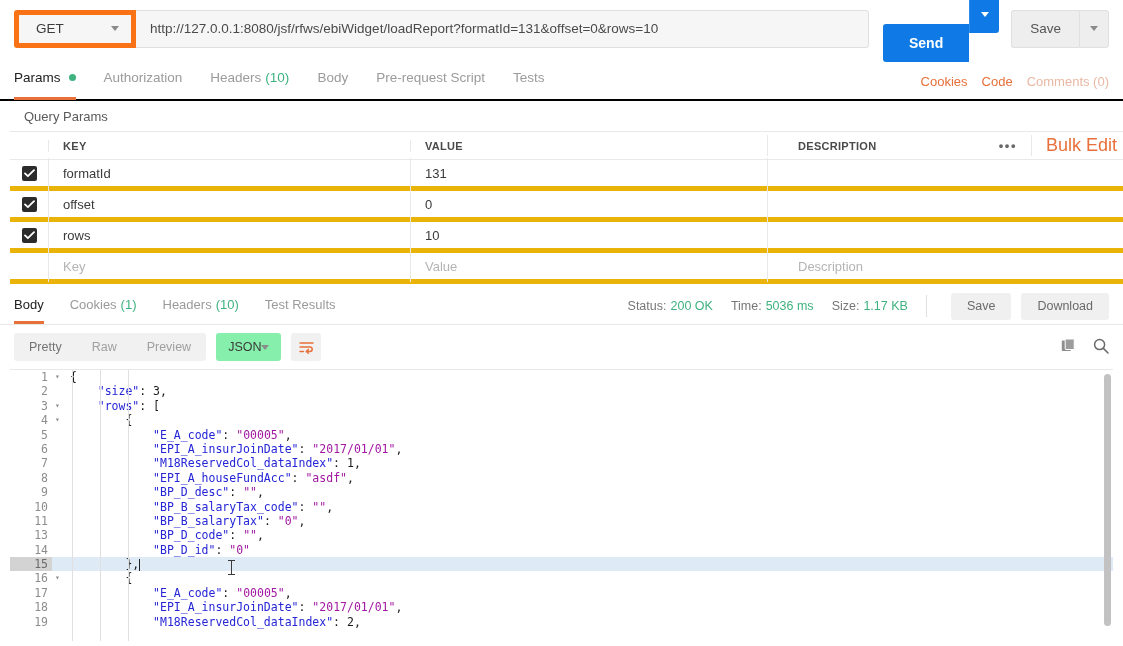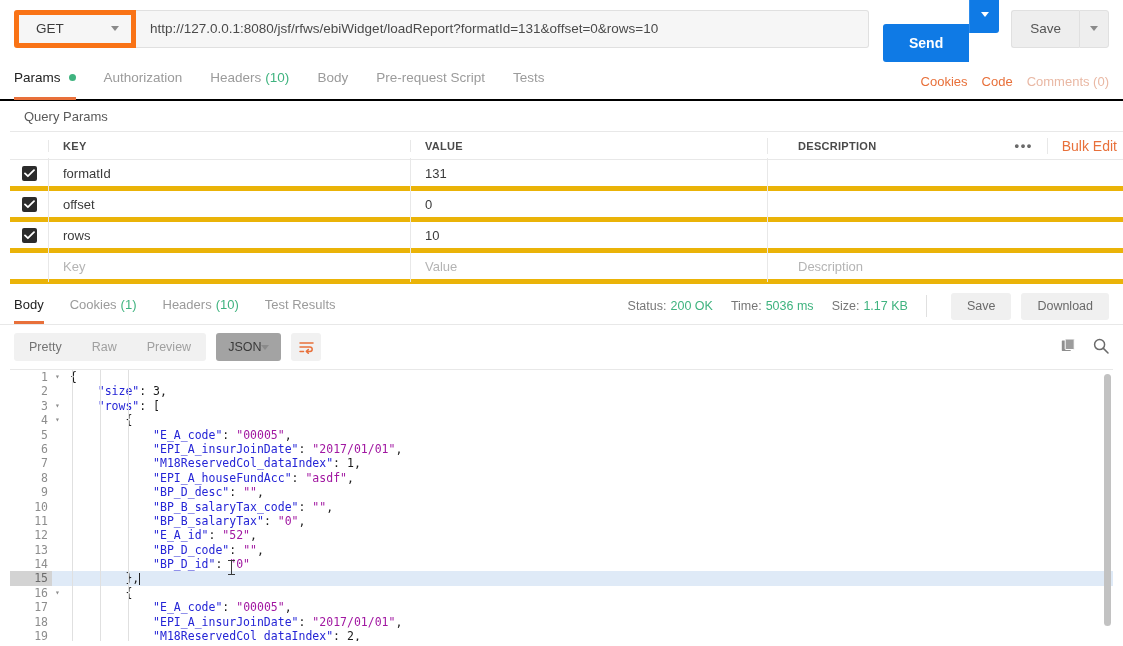--- a/index.html
+++ b/index.html
@@ -156,21 +156,21 @@
     display: flex; align-items: center; justify-content: center;
     cursor: pointer;
   }
   .chk svg { display: block; }
   .head-right { display: flex; align-items: center; gap: 0; padding-right: 6px; }
   .dots {
     color: #6a6a6a; letter-spacing: 1.5px; font-size: 13px;
     padding: 0 14px; cursor: pointer; line-height: 1;
   }
   .bulk {
-    color: #e8703a; font-size: 14px; font-weight: normal;
+    color: #e8703a; font-size: 18px; font-weight: normal;
     border-left: 1px solid #e8e8e8; padding-left: 14px; cursor: pointer;
     letter-spacing: 0;
   }
 
   
   .resp-tabs {
     display: flex; align-items: center;
     height: 37px; margin-top: 4px;
     padding: 0 14px;
     border-bottom: 1px solid #e8e8e8;
@@ -207,21 +207,21 @@
     display: flex; background: #f1f1f1; border-radius: 3px; height: 28px;
     align-items: center;
   }
   .seg span {
     padding: 0 15px; font-size: 12.5px; color: #a0a0a0; cursor: pointer;
     line-height: 28px;
   }
   .seg span.active { color: #737373; }
   .fmt-select {
     display: flex; align-items: center; 
-    background: #a3a3a3; border-radius: 3px;
+    background: #86efac; border-radius: 3px;
     height: 28px; padding: 0 12px; margin-left: 10px;
     font-size: 12.5px; color: #3a3a3a; cursor: pointer;
   }
   .wrap-btn {
     width: 30px; height: 28px; background: #f1f1f1; border-radius: 3px;
     margin-left: 10px; display: flex; align-items: center; justify-content: center;
     cursor: pointer;
   }
   .toolbar-right {
     position: absolute; right: 14px; top: 0; height: 44px;
@@ -476,21 +476,20 @@
       <div class="code-line"><span class="gutter">2</span><span class="fold"></span><span class="code"><span>    </span><span class="k">"size"</span><span class="p">: </span><span class="n">3,</span></span></div>
       <div class="code-line"><span class="gutter">3</span><span class="fold">▾</span><span class="code"><span>    </span><span class="k">"rows"</span><span class="p">: [</span></span></div>
       <div class="code-line"><span class="gutter">4</span><span class="fold">▾</span><span class="code"><span>        </span><span class="p">{</span></span></div>
       <div class="code-line"><span class="gutter">5</span><span class="fold"></span><span class="code"><span>            </span><span class="k">"E_A_code"</span><span class="p">: </span><span class="s">"00005"</span><span class="p">,</span></span></div>
       <div class="code-line"><span class="gutter">6</span><span class="fold"></span><span class="code"><span>            </span><span class="k">"EPI_A_insurJoinDate"</span><span class="p">: </span><span class="s">"2017/01/01"</span><span class="p">,</span></span></div>
       <div class="code-line"><span class="gutter">7</span><span class="fold"></span><span class="code"><span>            </span><span class="k">"M18ReservedCol_dataIndex"</span><span class="p">: </span><span class="n">1,</span></span></div>
       <div class="code-line"><span class="gutter">8</span><span class="fold"></span><span class="code"><span>            </span><span class="k">"EPI_A_houseFundAcc"</span><span class="p">: </span><span class="s">"asdf"</span><span class="p">,</span></span></div>
       <div class="code-line"><span class="gutter">9</span><span class="fold"></span><span class="code"><span>            </span><span class="k">"BP_D_desc"</span><span class="p">: </span><span class="s">""</span><span class="p">,</span></span></div>
       <div class="code-line"><span class="gutter">10</span><span class="fold"></span><span class="code"><span>            </span><span class="k">"BP_B_salaryTax_code"</span><span class="p">: </span><span class="s">""</span><span class="p">,</span></span></div>
       <div class="code-line"><span class="gutter">11</span><span class="fold"></span><span class="code"><span>            </span><span class="k">"BP_B_salaryTax"</span><span class="p">: </span><span class="s">"0"</span><span class="p">,</span></span></div>
-      <div class="code-line"><span class="gutter">12</span><span class="fold"></span><span class="code"><span>            </span><span class="k">"E_A_id"</span><span class="p">: </span><span class="s">"52"</span><span class="p">,</span></span></div>
       <div class="code-line"><span class="gutter">13</span><span class="fold"></span><span class="code"><span>            </span><span class="k">"BP_D_code"</span><span class="p">: </span><span class="s">""</span><span class="p">,</span></span></div>
       <div class="code-line"><span class="gutter">14</span><span class="fold"></span><span class="code"><span>            </span><span class="k">"BP_D_id"</span><span class="p">: </span><span class="s">"0"</span></span></div>
       <div class="code-line hl"><span class="gutter">15</span><span class="fold"></span><span class="code"><span>        </span><span class="p">},</span><span class="cursor-caret" style="position: relative; display: inline-block; vertical-align: middle;"></span></span></div>
       <div class="code-line"><span class="gutter">16</span><span class="fold">▾</span><span class="code"><span>        </span><span class="p">{</span></span></div>
       <div class="code-line"><span class="gutter">17</span><span class="fold"></span><span class="code"><span>            </span><span class="k">"E_A_code"</span><span class="p">: </span><span class="s">"00005"</span><span class="p">,</span></span></div>
       <div class="code-line"><span class="gutter">18</span><span class="fold"></span><span class="code"><span>            </span><span class="k">"EPI_A_insurJoinDate"</span><span class="p">: </span><span class="s">"2017/01/01"</span><span class="p">,</span></span></div>
       <div class="code-line"><span class="gutter">19</span><span class="fold"></span><span class="code"><span>            </span><span class="k">"M18ReservedCol_dataIndex"</span><span class="p">: </span><span class="n">2,</span></span></div>
     </div>
   <div class="vscroll"></div>
   <div class="mouse-ibeam" style="left:218px; top:190px;">

